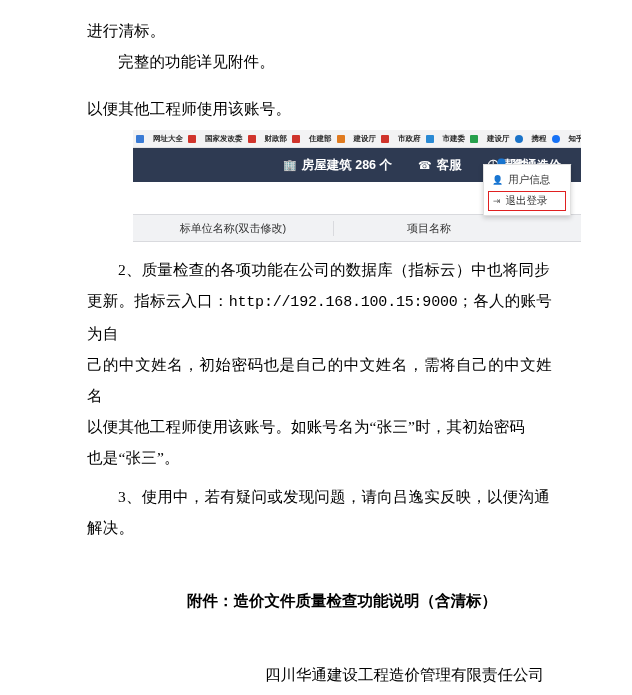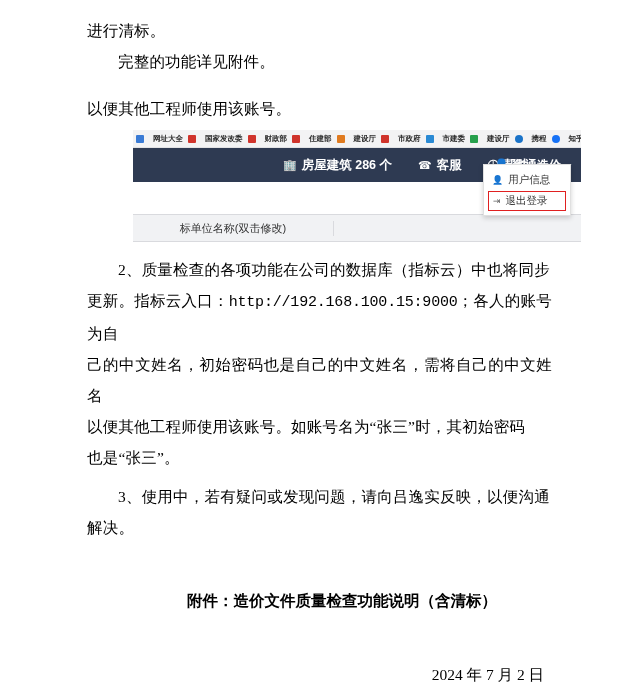--- a/index.html
+++ b/index.html
@@ -269,20 +269,21 @@
           <span class="ic">👤</span>
           <span>华通造价</span>
           <span class="caret">▼</span>
         </div>
       </div>
 
       <div class="shot-whitearea"></div>
 
       <div class="shot-tablehdr">
         <div class="th1">标单位名称(双击修改)</div>
+        <div class="th2">项目名称</div>
       </div>
 
       <div class="shot-bottomfill"></div>
 
       <div class="dropdown">
         <div class="dd-item">
           <span class="ic">👤</span>
           <span>用户信息</span>
         </div>
         <div class="dd-item highlight">
@@ -306,17 +307,18 @@
 
     <div class="spacer-24"></div>
     <div class="spacer-18"></div>
 
     <p class="attach">附件：造价文件质量检查功能说明（含清标）</p>
 
     <div class="spacer-24"></div>
     <div class="spacer-18"></div>
 
     <div class="sign-block">
+      <p class="sign">四川华通建设工程造价管理有限责任公司</p>
       <p class="sign">2024 年 7 月 2 日</p>
     </div>
 
   </div>
 </div>
 
 </body></html>

